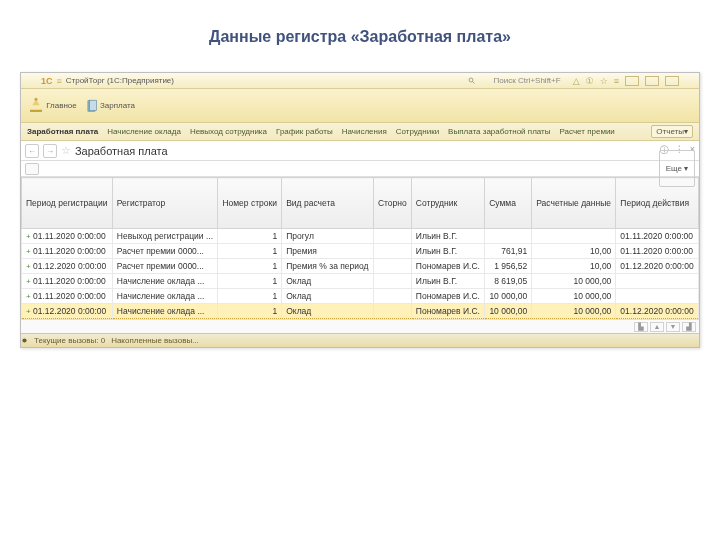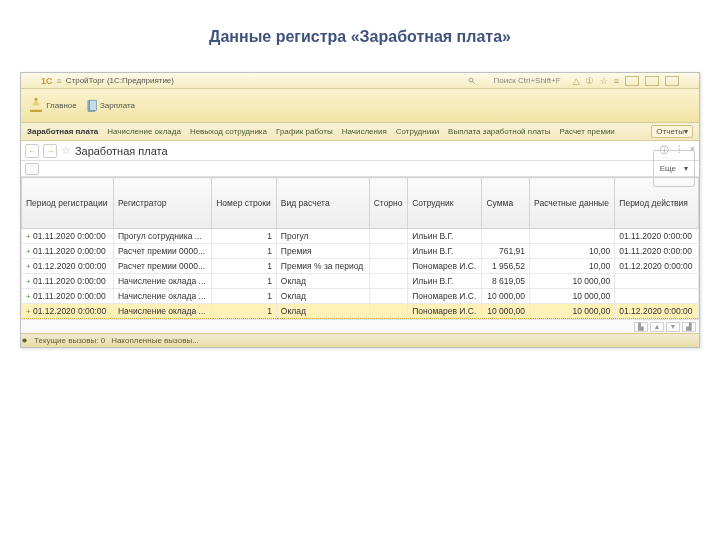--- a/index.html
+++ b/index.html
@@ -26,21 +26,21 @@
   .navlinks .reports { margin-left:auto; display:flex; align-items:center; gap:0; color:#555; border:1px solid #cdbf86; padding:1px 4px; background:#fbf5d9; border-radius:2px;}
   
   .tabhead { display:flex; align-items:center; height:20px; background:#fff; border-bottom:1px solid #ddd; padding:0 4px; gap:4px; font-size:10px; color:#444;}
   .tabhead .arrowbtn { width:14px; height:14px; border:1px solid #ccc; border-radius:2px; display:flex; align-items:center; justify-content:center; color:#b09a3a; font-size:8px;}
   .tabhead .star { color:#ccc; font-size:11px; }
   .tabhead .ttl { font-size:11px; color:#333; }
   .tabhead .right { margin-left:auto; display:flex; gap:6px; color:#999; font-size:9px;}
   
   .tbl-toolbar { display:flex; align-items:center; height:16px; background:#fff; padding:2px 4px; border-bottom:1px solid #e0e0e0;}
   .tbl-toolbar .ico { width:14px; height:12px; border:1px solid #ccc; border-radius:2px; margin-right:3px; background:#fafafa;}
-  .tbl-toolbar .more { margin-left:auto; border:1px solid #ccc; border-radius:2px; padding:13px 6px; display:flex; align-items:center; gap:8px; color:#555; font-size:8px;}
+  .tbl-toolbar .more { margin-left:auto; border:1px solid #ccc; border-radius:2px; padding:13px 6px; display:flex; align-items:center; gap:2px; color:#555; font-size:8px;}
   
   table.data { border-collapse: collapse; width:100%; font-size:8.5px; color:#333; }
   table.data th { background: linear-gradient(#fafafa,#ededed); border:1px solid #d4d4d4; padding:20px 4px; font-weight:normal; color:#333; text-align:left; }
   table.data td { border:1px solid #e9e9e9; padding:2px 4px; white-space:nowrap; }
   table.data td.num { text-align:right; }
   .rowmark { color:#4f8d3d; font-size:8px; }
   tr.selected td { background:#fff1b8; border-top:1px dotted #caa53d; border-bottom:1px dotted #caa53d; }
   
   .tblfoot { height:14px; background:#fafafa; border-top:1px solid #e2e2e2; display:flex; justify-content:flex-end; align-items:center; gap:2px; padding:0 3px;}
   .tblfoot div { width:14px; height:10px; border:1px solid #d2d2d2; display:flex; align-items:center; justify-content:center; font-size:7px; color:#999; }
@@ -142,21 +142,21 @@
       <th>Сторно</th>
       <th>Сотрудник</th>
       <th>Сумма</th>
       <th>Расчетные данные</th>
       <th>Период действия</th>
     </tr>
       </thead>
     <tbody id="tbody">
         <tr>
           <td><span class="rowmark">+</span> 01.11.2020 0:00:00</td>
-          <td>Прогул сотрудника ...</td>
+          <td>Невыход регистрации ...</td>
           <td class="num">1</td>
           <td>Прогул</td>
           <td></td>
           <td>Ильин В.Г.</td>
           <td class="num"></td>
           <td class="num"></td>
           <td>01.11.2020 0:00:00</td>
         </tr>
         <tr>
           <td><span class="rowmark">+</span> 01.11.2020 0:00:00</td>

